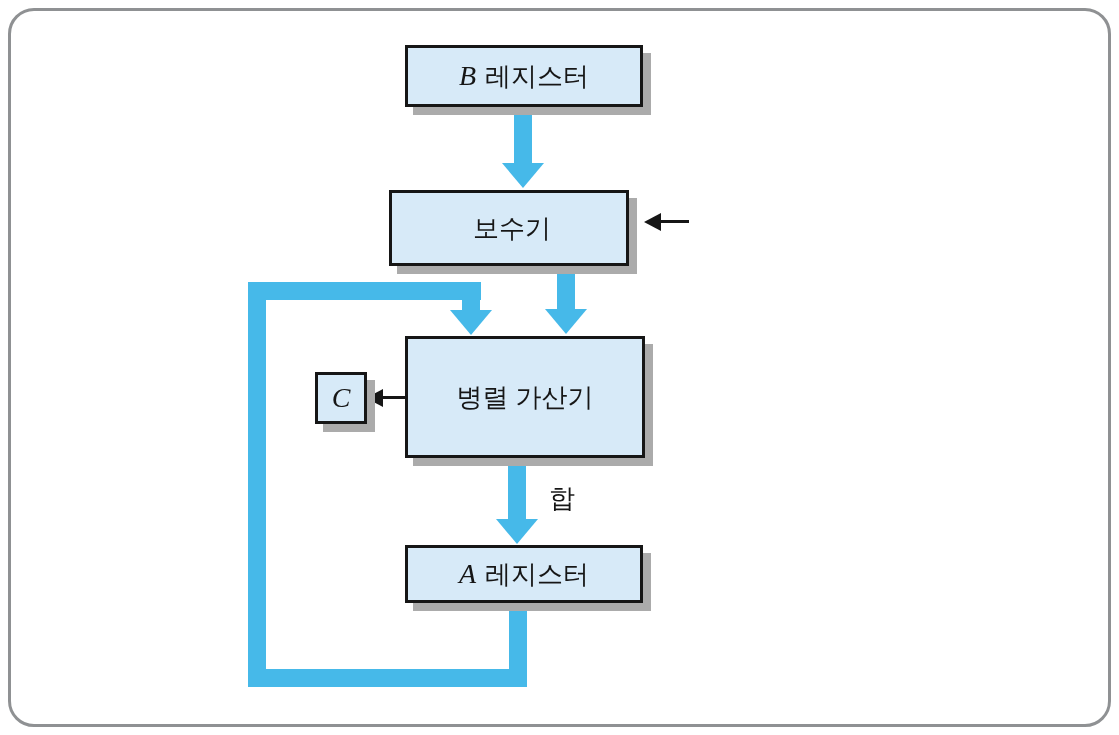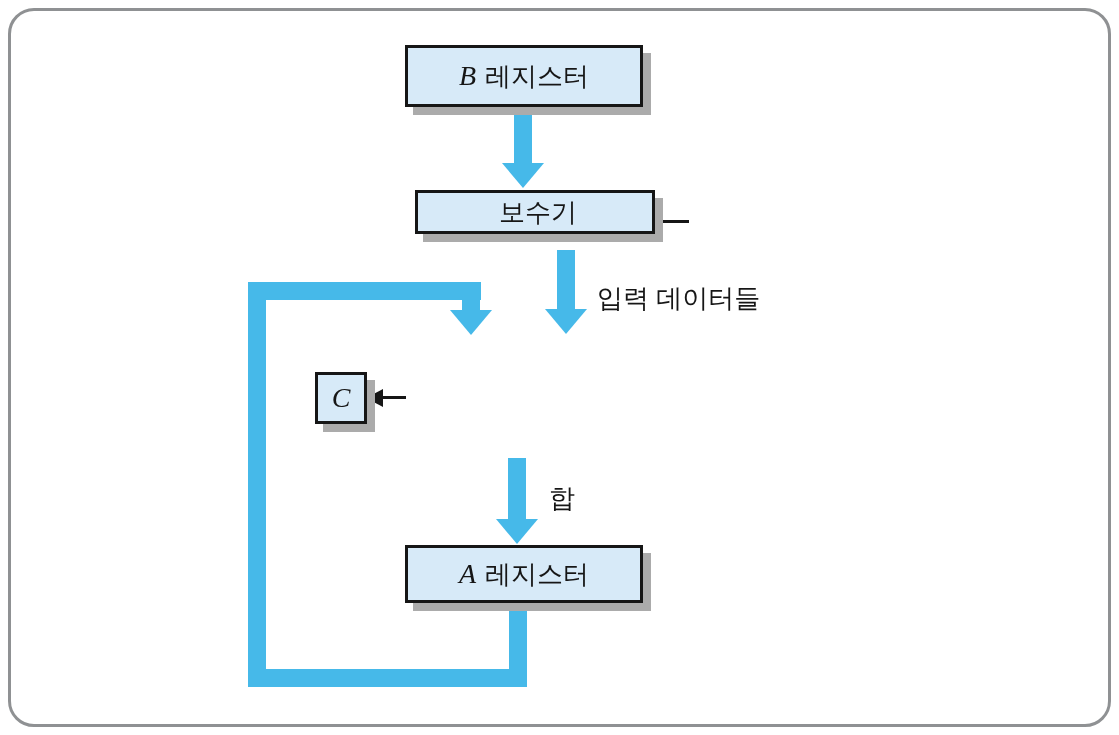--- a/index.html
+++ b/index.html
@@ -40,21 +40,21 @@
     box-sizing: border-box;
     white-space: nowrap;
   }
   .box .letter {
     font-family: "Liberation Serif", "DejaVu Serif", serif;
     font-style: italic;
     font-size: 28px;
     margin-right: 0.32em;
   }
   .box-b   { left: 405px; top: 45px;  width: 238px; height: 62px; }
-  .box-comp{ left: 415px; top: 190px; width: 240px; height: 44px; padding-left: 6px; }
+  .box-comp{ left: 389px; top: 190px; width: 240px; height: 76px; padding-left: 6px; }
   .box-add { left: 405px; top: 336px; width: 240px; height: 122px; }
   .box-a   { left: 405px; top: 545px; width: 238px; height: 58px; }
   .box-c   { left: 315px; top: 372px; width: 52px;  height: 52px; }
   .box-c .letter { margin-right: 0; }
 
   
   .bluepipe { position: absolute; background: var(--arrow-blue); }
   .seg-loop-left   { left: 248px; top: 282px; width: 18px;  height: 405px; }
   .seg-loop-bottom { left: 248px; top: 669px; width: 279px; height: 18px; }
   .seg-loop-top    { left: 248px; top: 282px; width: 233px; height: 18px; }
@@ -132,26 +132,28 @@
 
   <div class="box box-b">
     <span class="letter">B</span>
     <span>레지스터</span>
   </div>
 
   <div class="box box-comp">
     <span>보수기</span>
   </div>
 
+  <div class="box box-add">
+    <span>병렬 가산기</span>
+  </div>
 
   <div class="box box-a">
     <span class="letter">A</span>
     <span>레지스터</span>
   </div>
 
   <div class="box box-c">
     <span class="letter">C</span>
   </div>
 
-  <div class="freelabel label-input">입력 데이터들</div>
   <div class="freelabel label-sum">합</div>
 
 </div>
 
 </body></html>

